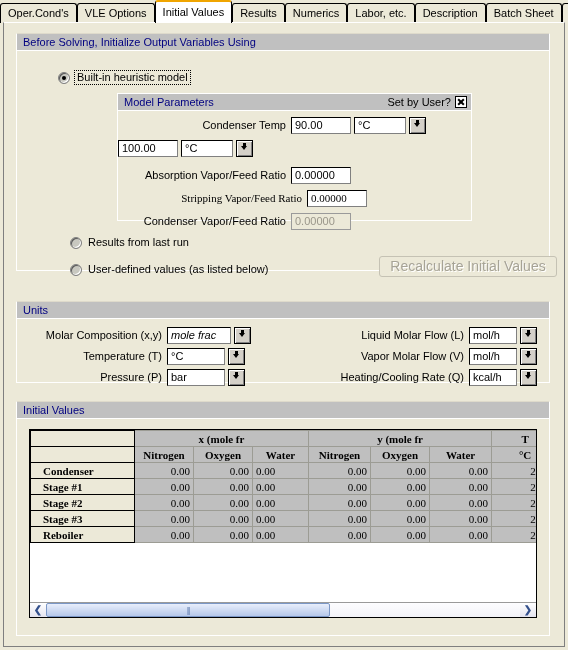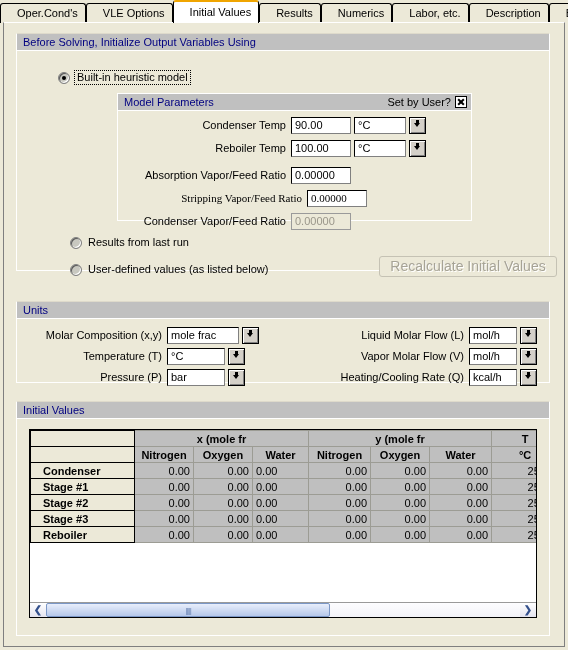--- a/index.html
+++ b/index.html
@@ -33,21 +33,21 @@
     height: 23px;
     overflow: hidden;
     white-space: nowrap;
     background: #ece9d8;
   }
   .tab {
     display: inline-block;
     box-sizing: border-box;
     height: 20px;
     margin-top: 3px;
-    padding: 3px 7px 0 16px;
+    padding: 3px 7px 0 7px;
     font-size: 11px;
     line-height: 13px;
     color: #000;
     background: #ece9d8;
     border: 1px solid #000000;
     border-bottom: none;
     border-radius: 3px 3px 0 0;
     vertical-align: top;
     position: relative;
     cursor: default;
@@ -254,20 +254,21 @@
     cursor: default;
   }
 
   
   .grid-wrap {
     position: absolute;
     box-sizing: border-box;
     background: #ffffff;
     border: 1px solid #000000;
     overflow: hidden;
+    font-family: Liberation Serif, serif;
   }
   table.grid {
     border-collapse: collapse;
     table-layout: fixed;
     font-size: 11px;
     background: #bfbfbf;
   }
   table.grid th, table.grid td {
     box-sizing: border-box;
     border: 1px solid #9c9c94;
@@ -383,21 +384,20 @@
             </span>
           </div>
           <div class="group-body" id="model-param-rows" style="height:110px;">
               <div class="fld-row" style="left: 0px; top: 6px; width: 345px;">
                 <div class="fld-label" style="width: 168px;">Condenser Temp</div>
                 <div class="textbox" style="width: 60px;">90.00</div>
                 <div class="combo" style="width: 52px; margin-left: 3px;">°C</div>
                 <div class="drop-btn"></div>
               </div>
               <div class="fld-row" style="left: 0px; top: 29px; width: 345px;">
-                <div class="fld-label" style="width: 168px;">Reboiler Temp</div>
                 <div class="textbox" style="width: 60px;">100.00</div>
                 <div class="combo" style="width: 52px; margin-left: 3px;">°C</div>
                 <div class="drop-btn"></div>
               </div>
               <div class="fld-row" style="left: 0px; top: 56px; width: 345px;">
                 <div class="fld-label" style="width: 168px;">Absorption Vapor/Feed Ratio</div>
                 <div class="textbox" style="width: 60px;">0.00000</div>
               </div>
               <div class="fld-row" style="left: 16px; top: 79px; width: 345px; font-family: Liberation Serif, serif;">
                 <div class="fld-label" style="width: 168px;">Stripping Vapor/Feed Ratio</div>
@@ -424,21 +424,21 @@
       </div>
     </div>
 
     <div class="group" style="left:12px; top:278px; width:534px; height:82px;">
       <div class="group-header">
         <span>Units</span>
       </div>
       <div class="group-body" id="units-body" style="height:64px;">
           <div class="fld-row" style="left: 8px; top: 8px;">
             <div class="fld-label" style="width: 137px;">Molar Composition (x,y)</div>
-            <div class="combo" style="width: 72px;">mole frac</div>
+            <div class="combo" style="width: 64px; font-style: italic;">mole frac</div>
             <div class="drop-btn"></div>
           </div>
           <div class="fld-row" style="left: 8px; top: 29px;">
             <div class="fld-label" style="width: 137px;">Temperature (T)</div>
             <div class="combo" style="width: 58px;">°C</div>
             <div class="drop-btn"></div>
           </div>
           <div class="fld-row" style="left: 8px; top: 50px;">
             <div class="fld-label" style="width: 137px;">Pressure (P)</div>
             <div class="combo" style="width: 58px;">bar</div>

